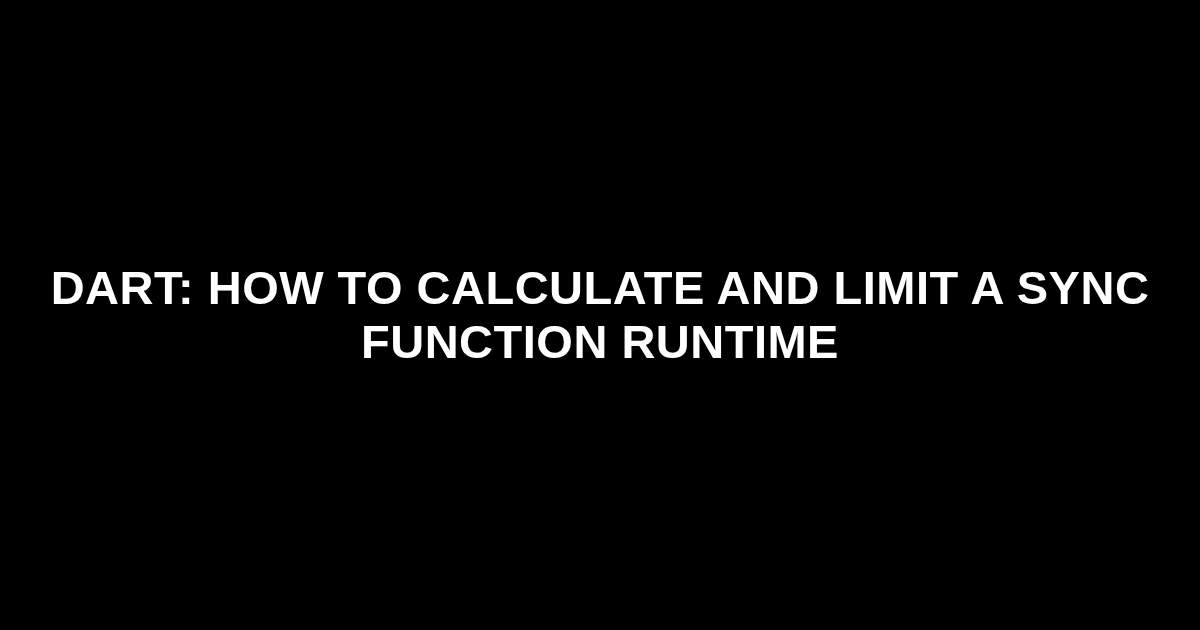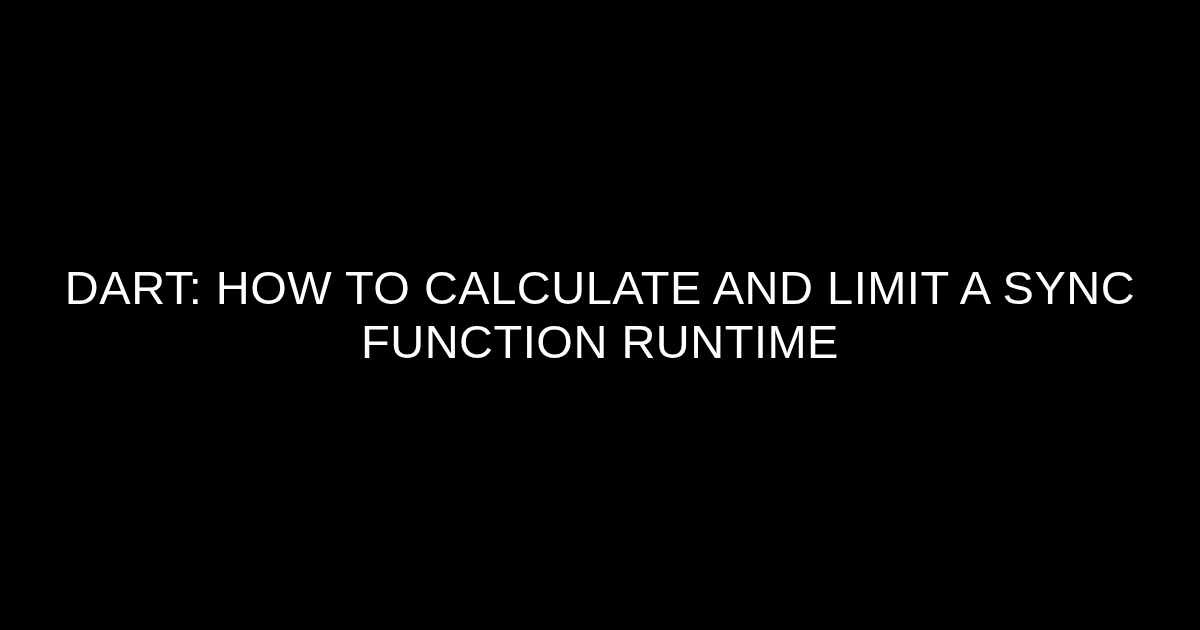--- a/index.html
+++ b/index.html
@@ -12,21 +12,21 @@
       height: 630px;
       background-color: #000000;
       display: flex;
       align-items: center;
       justify-content: center;
       overflow: hidden;
     }
     .title {
       color: #ffffff;
       font-family: 'Arial Black', 'Helvetica Neue', Impact, sans-serif;
-      font-weight: 400;
+      font-weight: 700;
       font-size: 47px;
       text-align: center;
       text-transform: uppercase;
       letter-spacing: 0.5px;
       line-height: 1.15;
       font-stretch: condensed;
       padding: 0 40px;
     }
   </style>
 </head>

